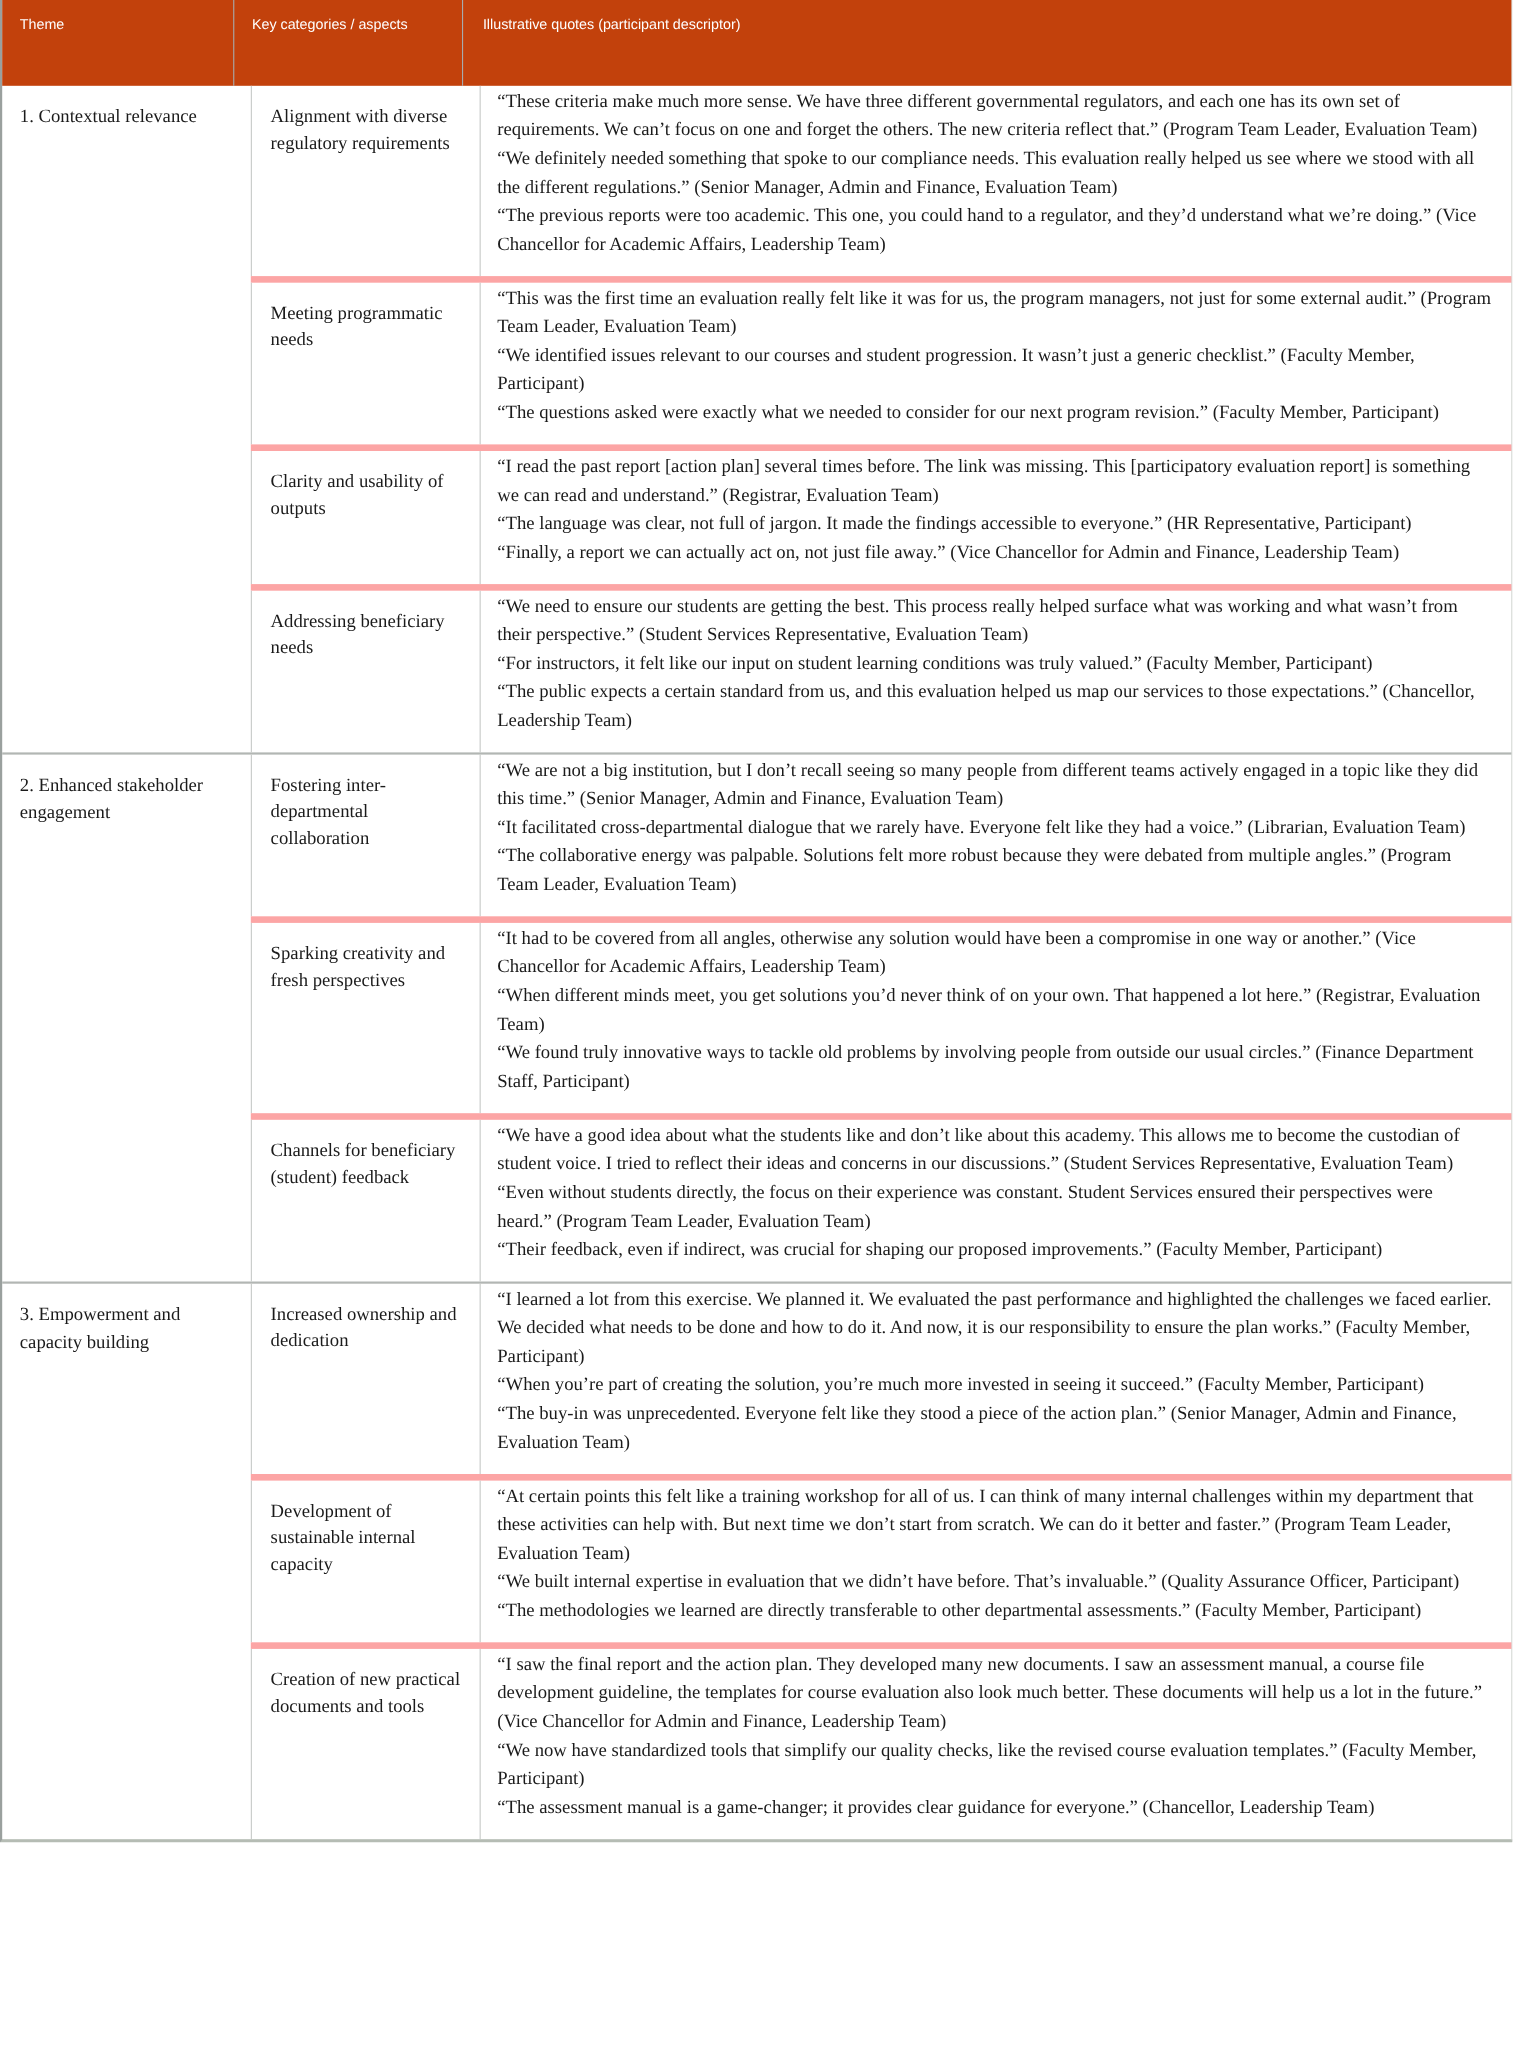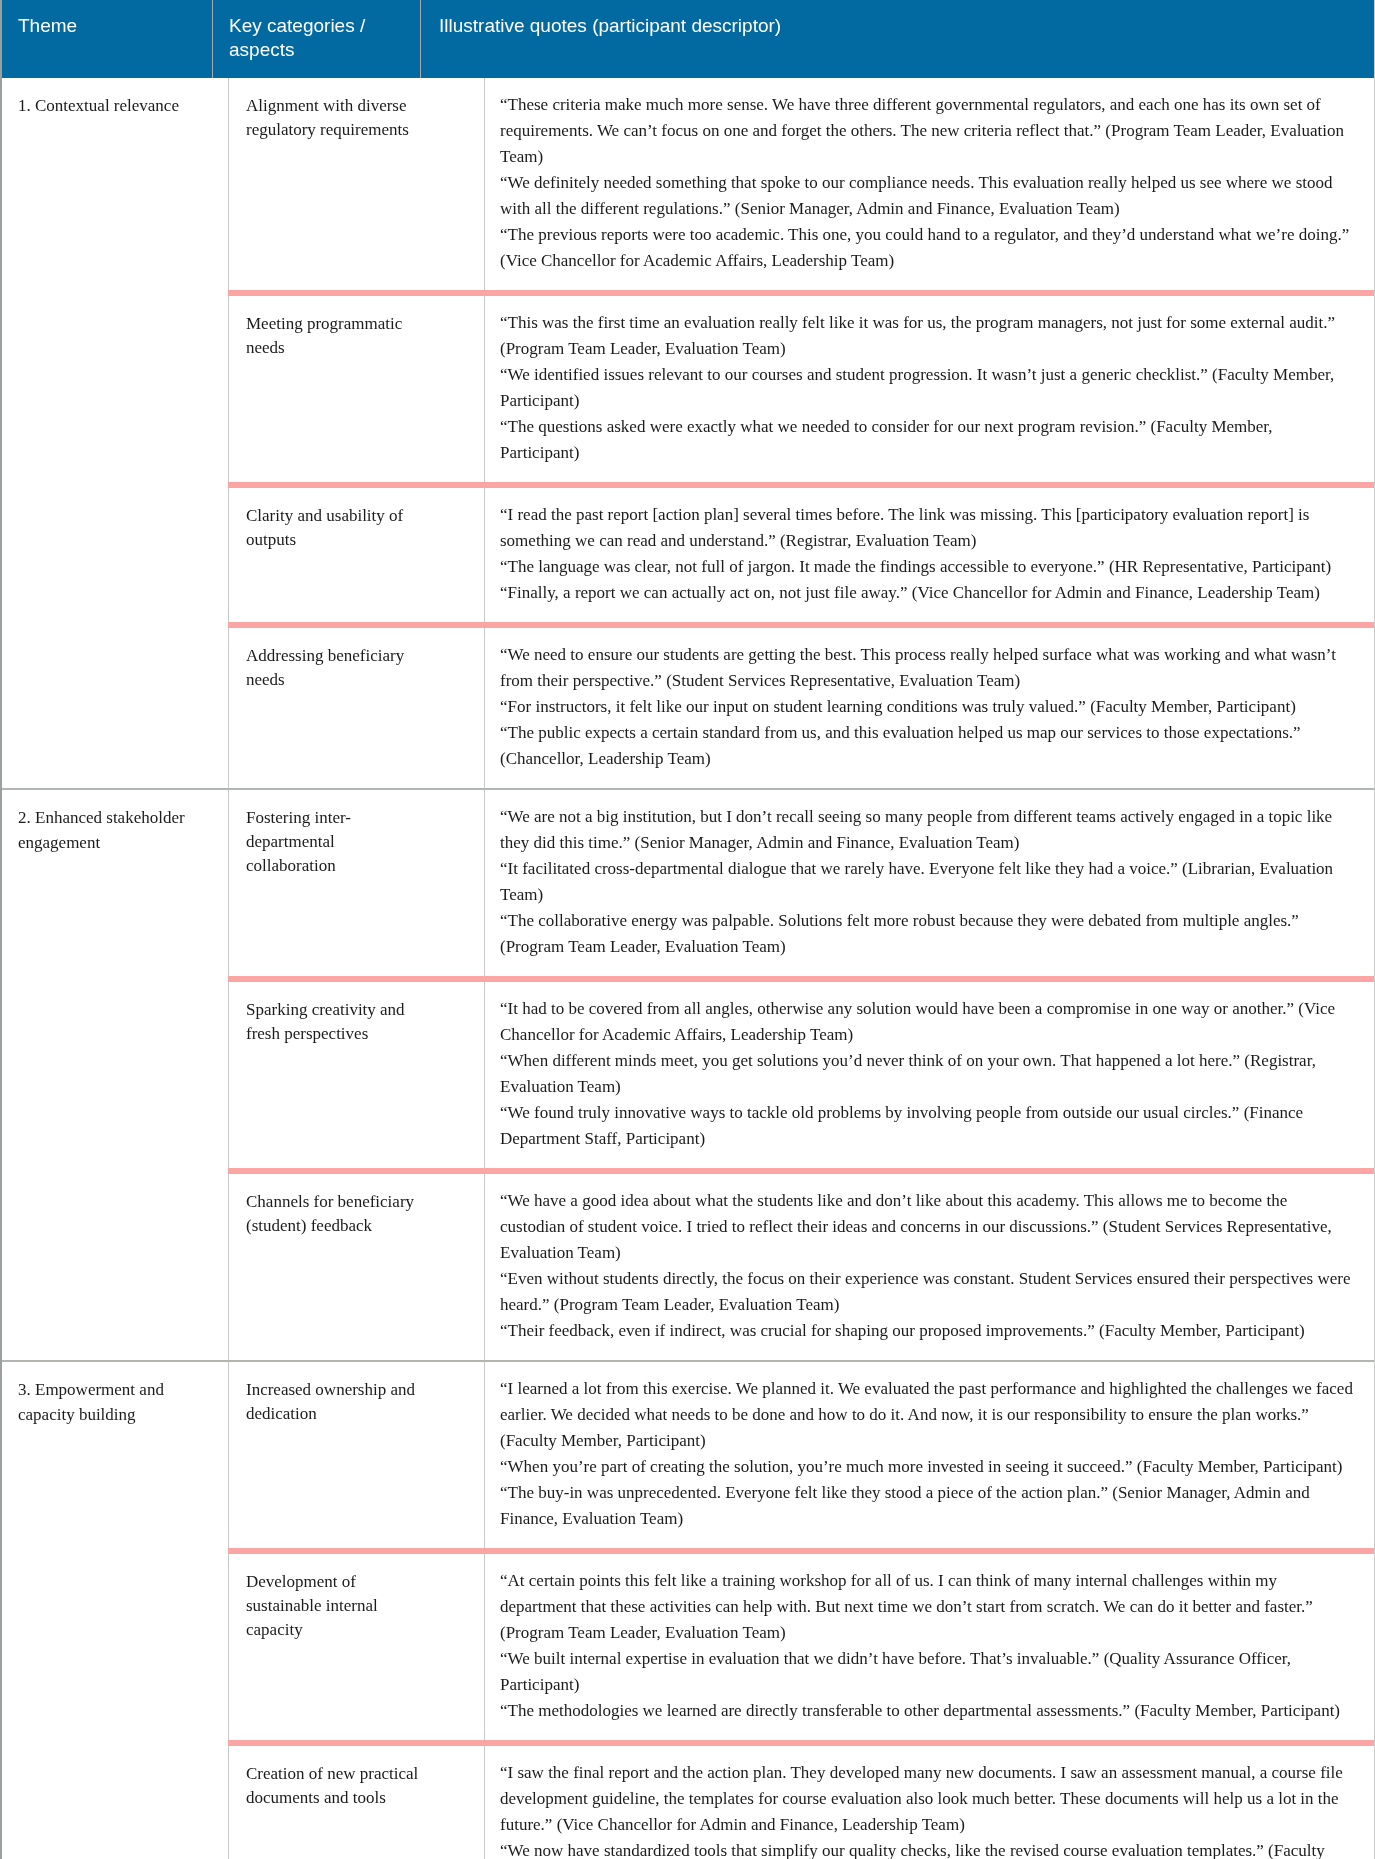--- a/index.html
+++ b/index.html
@@ -15,24 +15,24 @@
   .qual-table {
     width: 1375px;
     box-sizing: border-box;
     border-left: 2px solid #9aa09e;
     border-right: 1px solid #c9cdc9;
     border-bottom: 3px solid #b5bcb4;
   }
   
   .thead {
     display: flex;
-    background: #0369a1;
+    background: #c2410c;
     color: #ffffff;
     font-family: "Liberation Sans", "DejaVu Sans", sans-serif;
-    font-size: 19px;
+    font-size: 13px;
     font-weight: 500;
     line-height: 1.25;
     box-sizing: border-box;
     min-height: 78px;
   }
   .thead .hcell {
     box-sizing: border-box;
     padding: 14px 14px 12px 16px;
   }
   .hcell.c1 { width: 210px; }
@@ -68,24 +68,23 @@
     box-sizing: border-box;
     border-left: 1px solid #c6c9c7;
     padding: 16px 14px 14px 17px;
     font-size: 17px;
     line-height: 1.42;
   }
   .quote-cell {
     flex: 1;
     box-sizing: border-box;
     border-left: 1px solid #c6c9c7;
-    padding: 14px 18px 16px 15px;
+    padding: 1px 18px 16px 15px;
     font-size: 17px;
     line-height: 1.53;
-    margin-left: 48px;
   }
   .quote-cell p.quote {
     margin: 0;
     padding: 0;
   }
 </style>
 </head>
 <body>
 
 <div class="qual-table">

